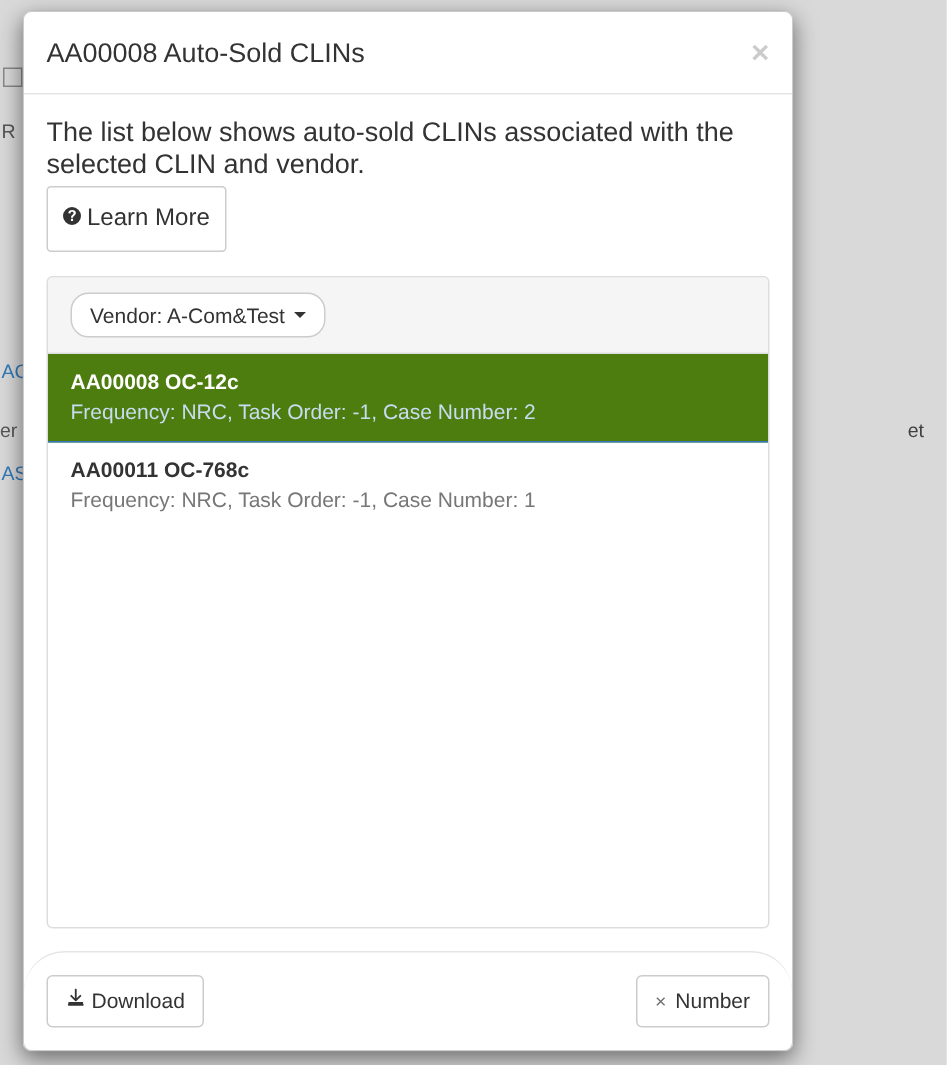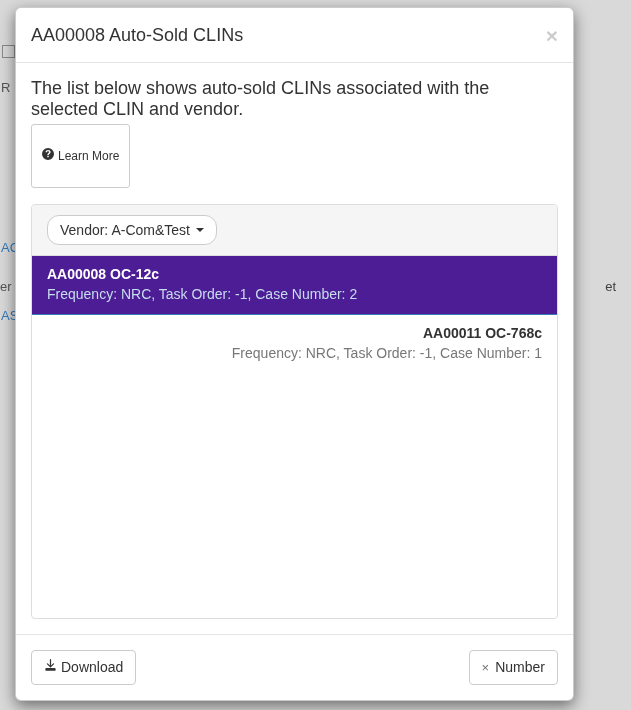--- a/index.html
+++ b/index.html
@@ -26,21 +26,21 @@
   }
   .bg-re { position: absolute; left: 1px; top: 80px; color:#555;}
   .bg-ac { position: absolute; left: 1px; top: 240px; color: #337ab7;}
   .bg-er { position: absolute; left: 0px; top: 279px; color:#555;}
   .bg-as { position: absolute; left: 1px; top: 308px; color: #337ab7;}
   .bg-et { position: absolute; right: 15px; top: 279px; color:#404040;}
 
   .modal {
     position: absolute;
     left: 15px; top: 7px;
-    width: 559px;
+    width: 514px;
     height: 694px;
     background: #fff;
     border: 1px solid rgba(0,0,0,.2);
     border-radius: 6px;
     box-shadow: 0 5px 15px rgba(0,0,0,.5);
     display: flex;
     flex-direction: column;
   }
   .modal-header {
     padding: 15px 15px 14px 15px;
@@ -81,22 +81,22 @@
     color: #333;
     font-size: 18px;
   }
   .btn {
     display: inline-flex;
     align-items: center;
     gap: 4px;
     background-color: #fff;
     border: 1px solid #ccc;
     color: #333;
-    padding: 22px 10px;
-    font-size: 12px;
+    padding: 9px 10px;
+    font-size: 16px;
     line-height: 1.5;
     border-radius: 3px;
     cursor: pointer;
     font-family: inherit;
   }
   .btn-md { padding: 6px 12px; font-size: 14px; border-radius: 4px; }
   .btn-primary {
     color: #fff;
     background-color: #337ab7;
     border-color: #2e6da4;
@@ -143,44 +143,45 @@
 
   .list {
     flex: 1 1 auto;
     overflow-y: auto;
   }
   .list-item {
     padding: 10px 15px 12px 15px;
     border-bottom: 1px solid #ddd;
     cursor: pointer;
   }
-  .list-item:last-child { border-bottom: none; text-align: right; }
+  .list-item:last-child { border-bottom: none; }
   .list-item .item-title {
     font-weight: 700;
     font-size: 14px;
     margin-bottom: 4px;
   }
   .list-item .item-sub {
     font-size: 14px;
     color: #777;
   }
   .list-item.active {
-    background-color: #4c1d95;
+    background-color: #4d7c0f;
     color: #fff;
     border-color: #337ab7;
   }
   .list-item.active .item-sub {
     color: #c7ddef;
   }
 
   .modal-footer {
     padding: 15px;
     border-top: 1px solid #e5e5e5;
     display: flex;
     align-items: center;
+    border-radius: 27px;
   }
   .footer-spacer { flex: 1; }
   .modal-footer .btn + .btn { margin-left: 6px; }
 
   .icon-inline { display: inline-block; vertical-align: middle; }
   .times-small { font-size: 13px; line-height: 1; margin-right: 2px; opacity: .7;}
 </style>
 </head>
 <body>
 

